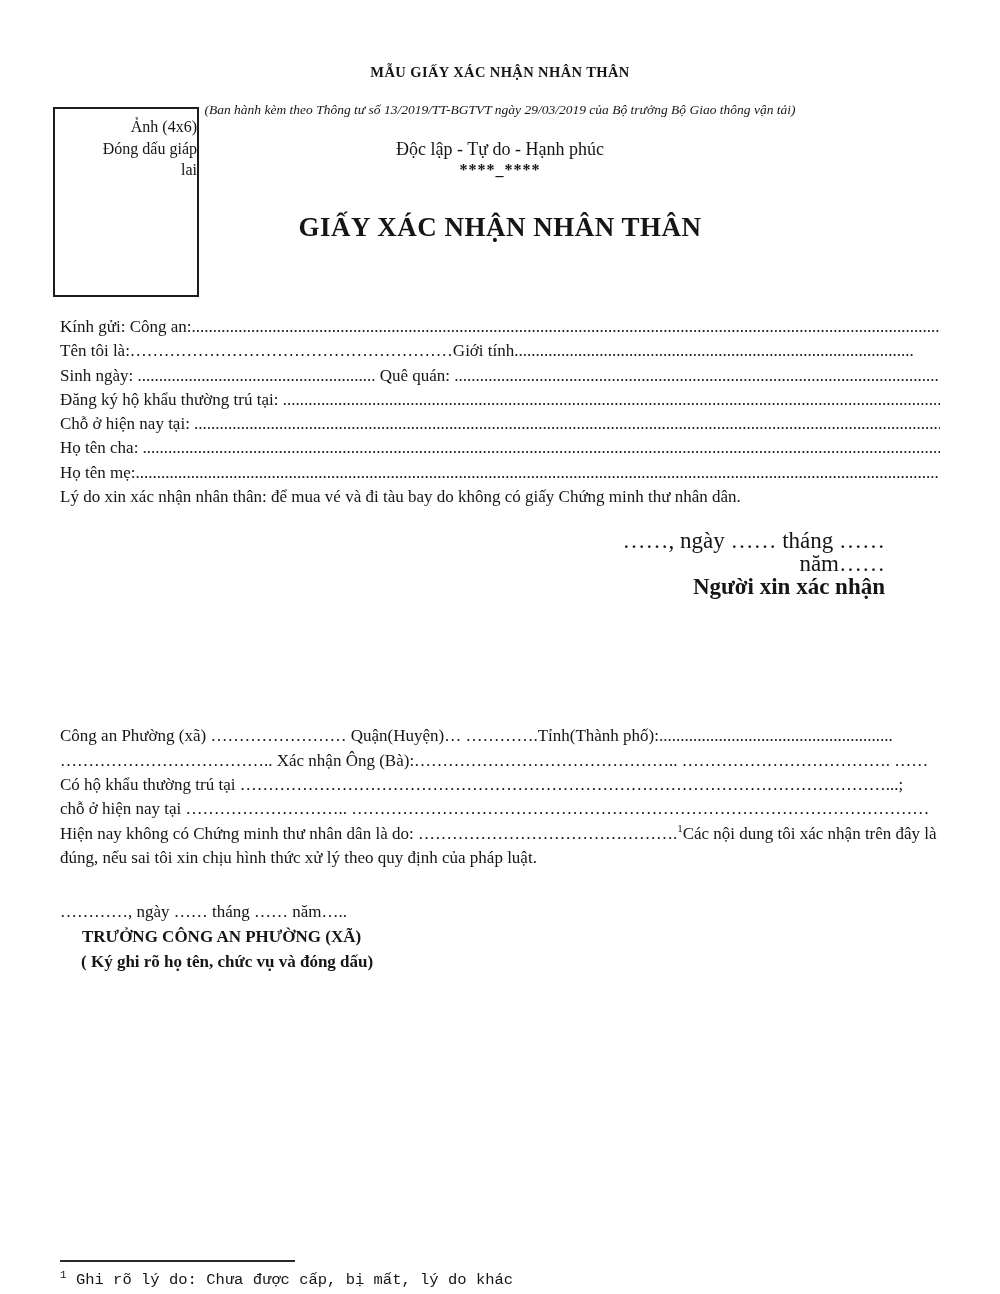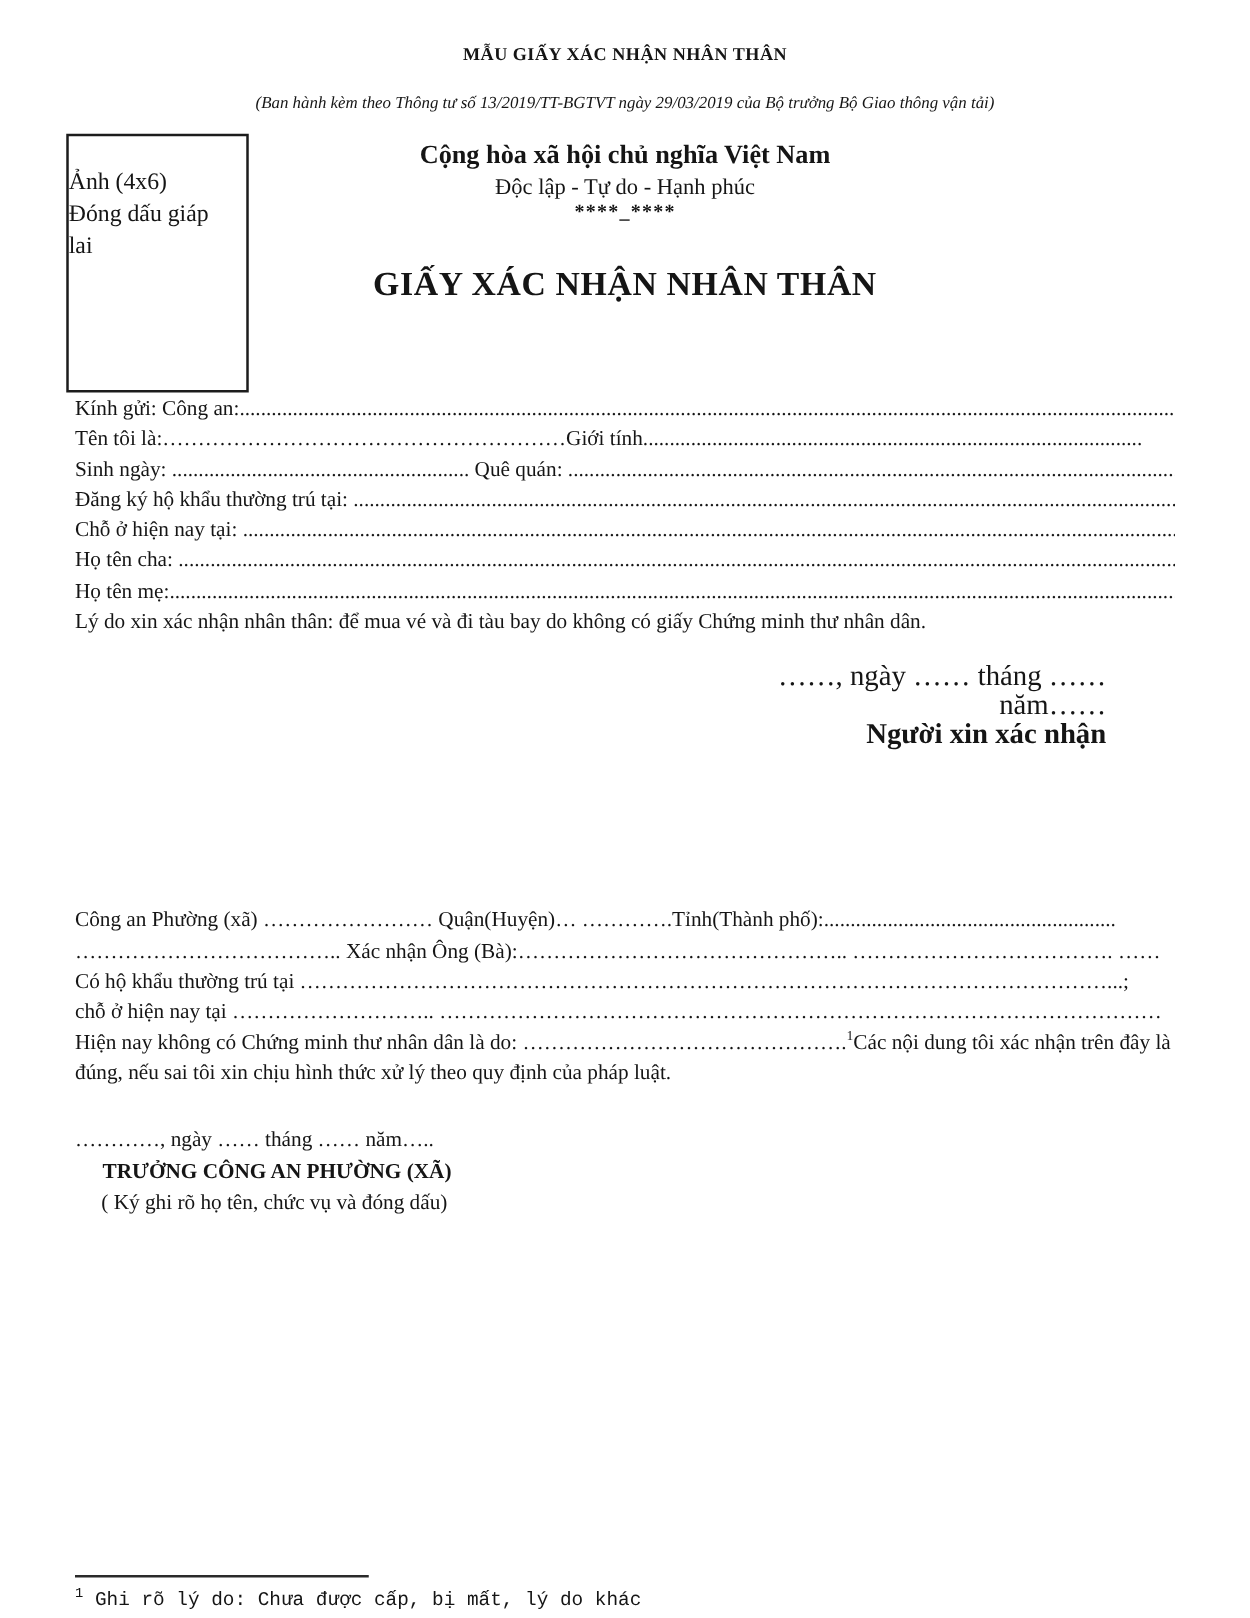--- a/index.html
+++ b/index.html
@@ -3,28 +3,28 @@
 <meta charset="utf-8">
 <style>
   html,body{margin:0;padding:0;}
   body{
     width:1000px;height:1294px;position:relative;
     background:#ffffff;color:#151515;
     font-family:"Liberation Serif","DejaVu Serif",serif;
     overflow:hidden;
   }
   .center{text-align:center;}
-  .doc-header{padding-top:36px;}
+  .doc-header{padding-top:64px;}
   .small-title{font-size:14.5px;font-weight:bold;letter-spacing:0.4px;}
   .issuance{font-size:13.5px;font-style:italic;margin-top:21px;}
 
   .photo-box{
     position:absolute;left:53px;top:107px;width:142px;height:179px;
     border:2px solid #1c1c1c;background:#fff;
-    text-align:left;font-size:19px;line-height:1.35;padding-top:24px;
+    text-align:right;font-size:16px;line-height:1.35;padding-top:7px;
   }
 
   .national{margin-top:21px;}
   .country{font-size:21px;font-weight:bold;}
   .motto{font-size:18px;margin-top:3px;}
   .stars{font-size:16px;font-weight:bold;margin-top:1px;letter-spacing:1px;}
 
   .doc-title{font-size:27px;font-weight:bold;margin-top:33px;letter-spacing:0.5px;}
 
   .form-body{margin:72px 60px 0 60px;font-size:17px;line-height:24.3px;}
@@ -35,41 +35,40 @@
   }
   .signer-bold{font-weight:bold;}
 
   .police{margin:126px 60px 0 60px;font-size:17px;line-height:24.3px;}
   .police-heading{font-size:18.5px;font-weight:bold;line-height:27px;}
   .statement{white-space:normal;}
   sup{font-size:11px;line-height:0;}
 
   .police-sign{margin:29px 60px 0 60px;font-size:17px;line-height:25px;}
   .ps-title{font-weight:bold;margin-left:22px;}
-  .ps-note{margin-left:21px;}
+  .ps-note{margin-left:21px;font-weight:bold;}
 
   .footnote{position:absolute;left:60px;top:1260px;font-size:15.5px;font-family:Liberation Mono, monospace;}
   .fn-rule{width:235px;height:0;border-top:2px solid #2a2a2a;margin-bottom:9px;}
 </style>
 </head>
 <body>
 
 <div class="doc-header center">
   <div class="small-title">MẪU GIẤY XÁC NHẬN NHÂN THÂN</div>
   <div class="issuance">(Ban hành kèm theo Thông tư số 13/2019/TT-BGTVT ngày 29/03/2019 của Bộ trưởng Bộ Giao thông vận tải)</div>
 </div>
 
 <div class="photo-box">
   <div>Ảnh (4x6)</div>
   <div>Đóng dấu giáp</div>
   <div>lai</div>
 </div>
 
 <div class="national center">
-  <div class="country">Cộng hòa xã hội chủ nghĩa Việt Nam</div>
   <div class="motto">Độc lập - Tự do - Hạnh phúc</div>
   <div class="stars">****_****</div>
 </div>
 
 <div class="doc-title center">GIẤY XÁC NHẬN NHÂN THÂN</div>
 
 <div class="form-body">
   <div class="fline">Kính gửi: Công an:..........................................................................................................................................................................................................</div>
   <div class="fline">Tên tôi là:…………………………………………………Giới tính..............................................................................................</div>
   <div class="fline">Sinh ngày: ........................................................ Quê quán: ..................................................................................................................................</div>

